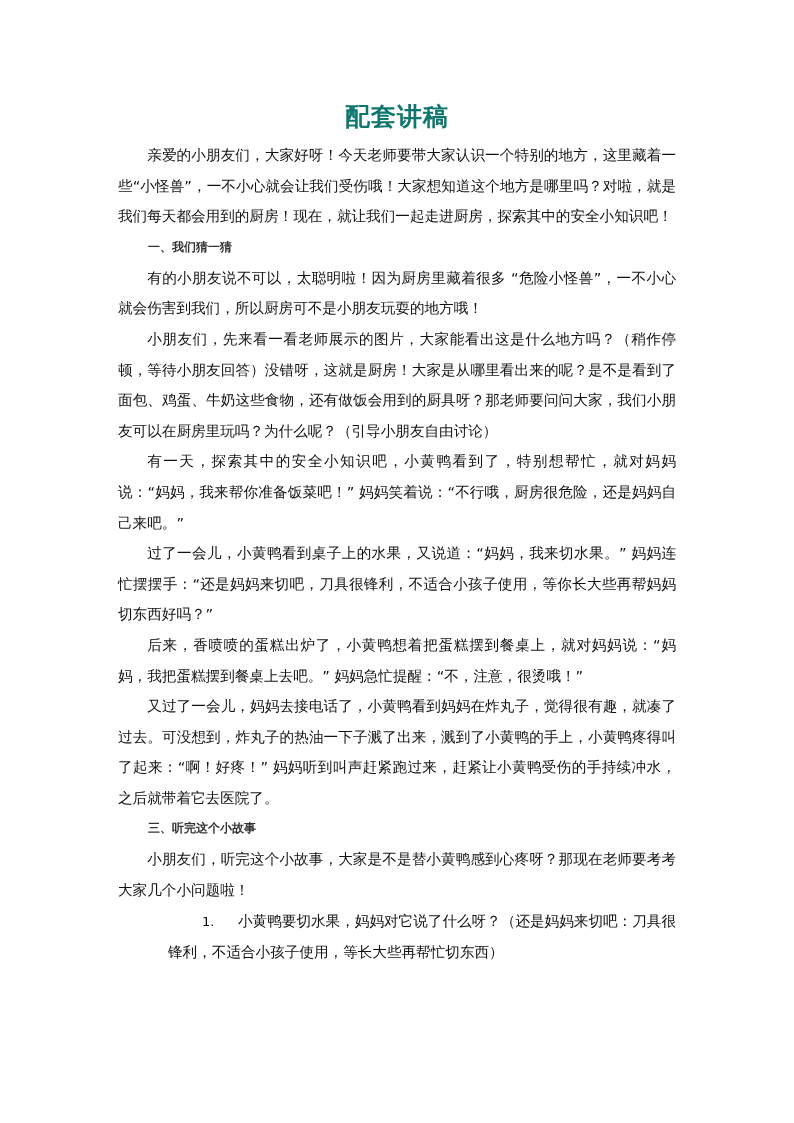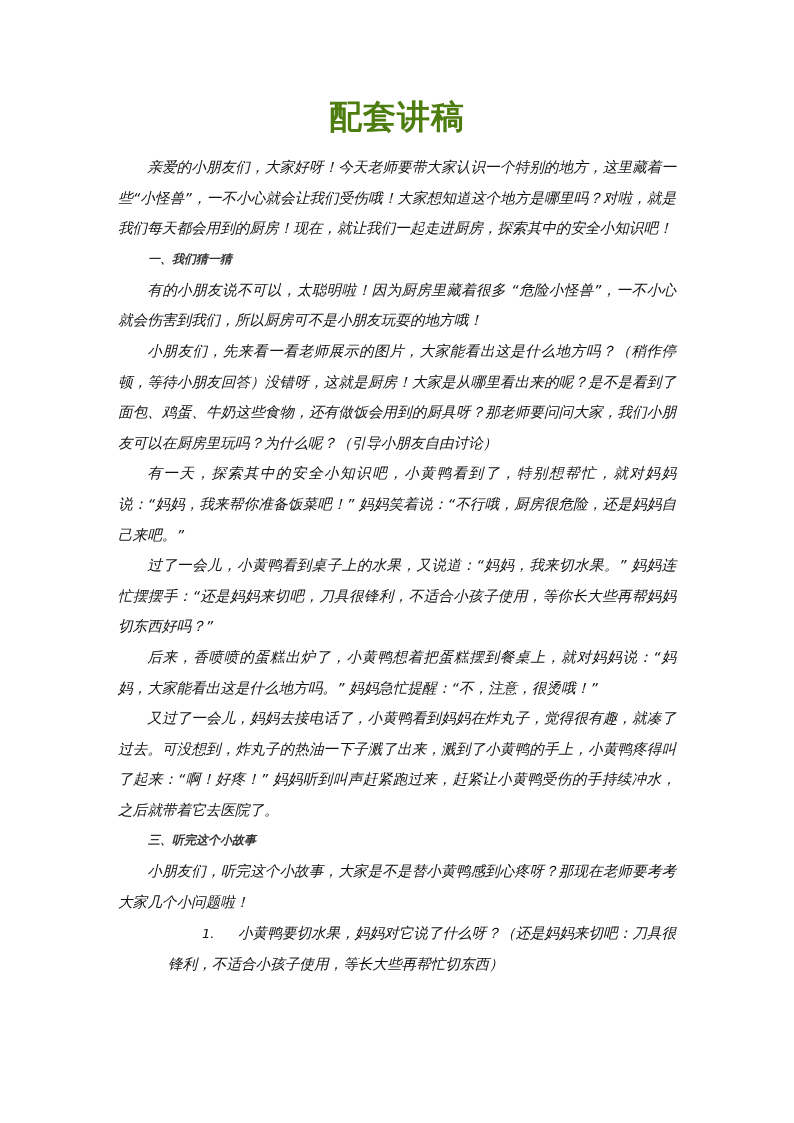--- a/index.html
+++ b/index.html
@@ -7,28 +7,27 @@
     width: 794px; height: 1123px; position: relative; overflow: hidden;
     font-family: "DejaVu Sans", "Liberation Sans", sans-serif;
     color: #111111;
   }
   .page {
     position: absolute; left: 118px; top: 0; width: 558px;
   }
   .title {
     position: absolute; left: 0; top: 101px; width: 100%;
     text-align: center; font-family: "DejaVu Serif", "Liberation Serif", serif;
-    font-size: 33px; font-weight: bold; letter-spacing: 1px; line-height: 32px;
-    color: #4d7c0f;
+    font-size: 25px; font-weight: bold; letter-spacing: 1px; line-height: 32px;
+    color: #0f766e;
   }
   .body-text {
-    position: absolute; left: 0; top: 152px; width: 558px;
+    position: absolute; left: 0; top: 140px; width: 558px;
     font-size: 14.6px; line-height: 30.6px;
     text-align: justify;
-    font-style: italic;
   }
   .para { margin: 0; text-indent: 2em; }
   .heading {
     margin: 0; padding-left: 30px; font-size: 12px; font-weight: bold;
     color: #333333; line-height: 31px;
   }
   .list-item {
     margin: 0; padding-left: 50px; text-indent: 34px; line-height: 30.6px;
   }
   .list-num { display: inline-block; width: 36px; text-indent: 0; font-size: 13px; }
@@ -38,19 +37,19 @@
 
 <div class="page">
   <div class="title">配套讲稿</div>
   <div class="body-text">
     <p class="para">亲爱的小朋友们，大家好呀！今天老师要带大家认识一个特别的地方，这里藏着一些“小怪兽”，一不小心就会让我们受伤哦！大家想知道这个地方是哪里吗？对啦，就是我们每天都会用到的厨房！现在，就让我们一起走进厨房，探索其中的安全小知识吧！</p>
     <p class="heading">一、我们猜一猜</p>
     <p class="para">有的小朋友说不可以，太聪明啦！因为厨房里藏着很多 “危险小怪兽”，一不小心就会伤害到我们，所以厨房可不是小朋友玩耍的地方哦！</p>
     <p class="para">小朋友们，先来看一看老师展示的图片，大家能看出这是什么地方吗？（稍作停顿，等待小朋友回答）没错呀，这就是厨房！大家是从哪里看出来的呢？是不是看到了面包、鸡蛋、牛奶这些食物，还有做饭会用到的厨具呀？那老师要问问大家，我们小朋友可以在厨房里玩吗？为什么呢？（引导小朋友自由讨论）</p>
     <p class="para">有一天，探索其中的安全小知识吧，小黄鸭看到了，特别想帮忙，就对妈妈说：“妈妈，我来帮你准备饭菜吧！” 妈妈笑着说：“不行哦，厨房很危险，还是妈妈自己来吧。”</p>
     <p class="para">过了一会儿，小黄鸭看到桌子上的水果，又说道：“妈妈，我来切水果。” 妈妈连忙摆摆手：“还是妈妈来切吧，刀具很锋利，不适合小孩子使用，等你长大些再帮妈妈切东西好吗？”</p>
-    <p class="para">后来，香喷喷的蛋糕出炉了，小黄鸭想着把蛋糕摆到餐桌上，就对妈妈说：“妈妈，大家能看出这是什么地方吗。” 妈妈急忙提醒：“不，注意，很烫哦！”</p>
+    <p class="para">后来，香喷喷的蛋糕出炉了，小黄鸭想着把蛋糕摆到餐桌上，就对妈妈说：“妈妈，我把蛋糕摆到餐桌上去吧。” 妈妈急忙提醒：“不，注意，很烫哦！”</p>
     <p class="para">又过了一会儿，妈妈去接电话了，小黄鸭看到妈妈在炸丸子，觉得很有趣，就凑了过去。可没想到，炸丸子的热油一下子溅了出来，溅到了小黄鸭的手上，小黄鸭疼得叫了起来：“啊！好疼！” 妈妈听到叫声赶紧跑过来，赶紧让小黄鸭受伤的手持续冲水，之后就带着它去医院了。</p>
     <p class="heading">三、听完这个小故事</p>
     <p class="para">小朋友们，听完这个小故事，大家是不是替小黄鸭感到心疼呀？那现在老师要考考大家几个小问题啦！</p>
     <p class="list-item"><span class="list-num">1.</span><span>小黄鸭要切水果，妈妈对它说了什么呀？（还是妈妈来切吧：刀具很锋利，不适合小孩子使用，等长大些再帮忙切东西）</span></p>
   </div>
 </div>
 
 </body></html>

